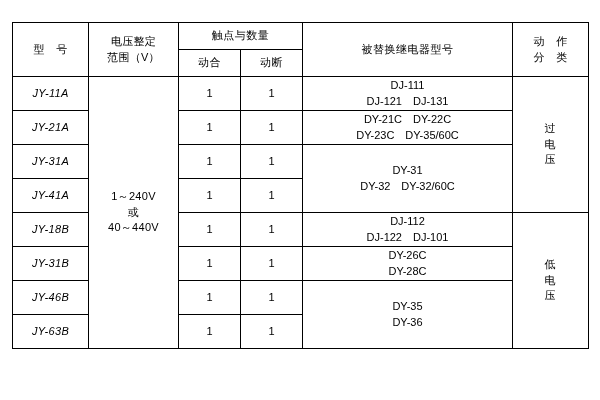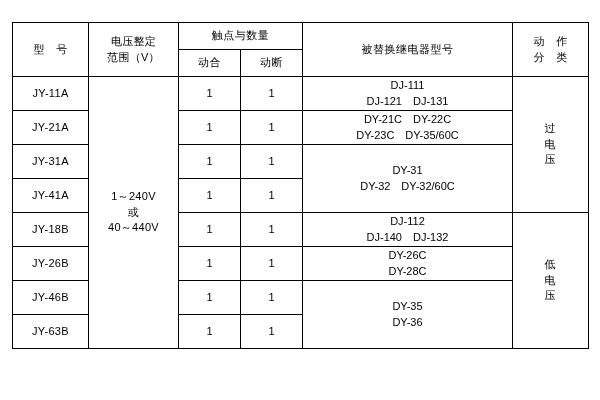--- a/index.html
+++ b/index.html
@@ -41,20 +41,21 @@
     font-size: 11px;
     letter-spacing: 0.5px;
   }
   .hdr-tall {
     height: 52px;
   }
   .model-cell {
     height: 33px;
     font-size: 11px;
     letter-spacing: 0.3px;
+    font-style: italic;
   }
   .num-cell {
     font-size: 11px;
   }
   .repl-cell {
     text-align: left;
     padding: 4px 0 4px 18px;
     font-size: 10.5px;
     line-height: 1.55;
     white-space: pre-line;
@@ -135,28 +136,28 @@
         <td class="model-cell">JY-41A</td>
         <td class="num-cell">1</td>
         <td class="num-cell">1</td>
       </tr>
 
       <tr>
         <td class="model-cell">JY-18B</td>
         <td class="num-cell">1</td>
         <td class="num-cell">1</td>
         <td class="repl-cell">DJ-112
-DJ-140　DJ-132</td>
+DJ-122　DJ-101</td>
         <td class="class-cell" rowspan="4">低
 电
 压</td>
       </tr>
 
       <tr>
-        <td class="model-cell">JY-26B</td>
+        <td class="model-cell">JY-31B</td>
         <td class="num-cell">1</td>
         <td class="num-cell">1</td>
         <td class="repl-cell">DY-26C
 DY-28C</td>
       </tr>
 
       <tr>
         <td class="model-cell">JY-46B</td>
         <td class="num-cell">1</td>
         <td class="num-cell">1</td>

